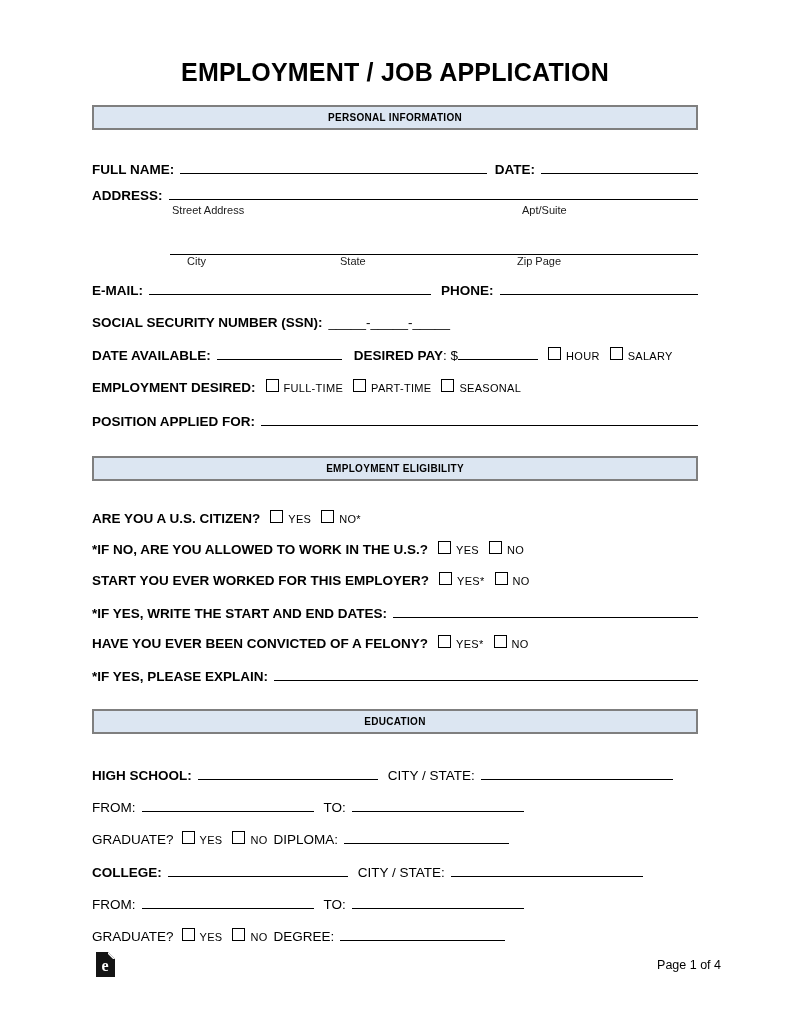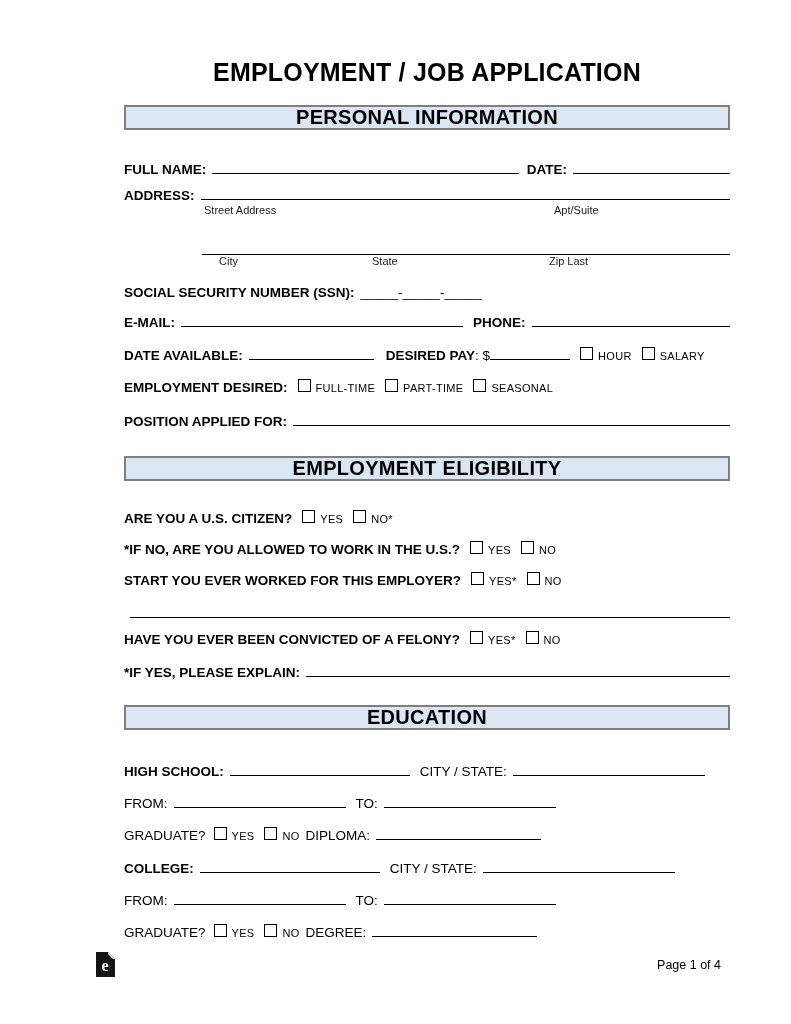--- a/index.html
+++ b/index.html
@@ -1,24 +1,24 @@
 <!DOCTYPE html>
 <html style="--section-header-bg: #dce6f2; --section-header-border: #7f7f7f;"><head>
 <meta charset="utf-8">
 <style>
   html,body{margin:0;padding:0;background:#fff;}
   .page{position:relative;width:791px;height:1024px;background:#fff;
         font-family:"Liberation Sans",sans-serif;color:#000;overflow:hidden;}
-  .content{position:absolute;left:92px;top:0;width:606px;margin-left:32px;}
+  .content{position:absolute;left:92px;top:0;width:606px;}
   .title{margin:0;padding-top:58px;text-align:center;font-size:25px;font-weight:bold;letter-spacing:.2px;}
   .bar{box-sizing:border-box;height:25px;margin-top:18px;
        background:var(--section-header-bg,#dce6f2);
        border:2px solid var(--section-header-border,#7f7f7f);
        display:flex;align-items:center;justify-content:center;
-       font-size:20px;font-weight:bold;letter-spacing:.3px;}
+       font-size:10px;font-weight:bold;letter-spacing:.3px;}
   .row{display:flex;align-items:baseline;font-size:13.5px;line-height:17px;white-space:nowrap;}
   .b{font-weight:bold;}
   .line{height:14px;border-bottom:1px solid #000;}
   .fill{flex:1 1 auto;}
   .cb{width:11px;height:11px;border:1.5px solid #000;flex:none;margin:0 5px 0 10px;}
   .opt{font-size:11px;letter-spacing:.3px;}
   .sub{position:relative;height:14px;font-size:11px;color:#1a1a1a;}
   .sub span{position:absolute;top:0;white-space:nowrap;}
   .logo{position:absolute;left:95px;top:951px;}
   .pageno{position:absolute;right:70px;top:958px;font-size:12.5px;}
@@ -50,33 +50,33 @@
       <span style="left:80px;">Street Address</span>
       <span style="left:430px;">Apt/Suite</span>
     </div>
 
     <div class="row" style="margin-top:22px;">
       <span class="line fill" style="margin-left:78px;"></span>
     </div>
     <div class="sub">
       <span style="left:95px;">City</span>
       <span style="left:248px;">State</span>
-      <span style="left:425px;">Zip Last</span>
-    </div>
-
-    <div class="row" style="margin-top:15px;">
-      <span class="b">SOCIAL SECURITY NUMBER (SSN):</span>
-      <span style="margin-left:6px;">_____-_____-_____</span>
+      <span style="left:425px;">Zip Page</span>
     </div>
 
     <div class="row" style="margin-top:11px;">
       <span class="b">E-MAIL:</span>
       <span class="line" style="width:282px;margin-left:6px;"></span>
       <span class="b" style="margin-left:10px;">PHONE:</span>
       <span class="line fill" style="margin-left:6px;"></span>
+    </div>
+
+    <div class="row" style="margin-top:15px;">
+      <span class="b">SOCIAL SECURITY NUMBER (SSN):</span>
+      <span style="margin-left:6px;">_____-_____-_____</span>
     </div>
 
     <div class="row" style="margin-top:14px;">
       <span class="b">DATE AVAILABLE:</span>
       <span class="line" style="width:125px;margin-left:6px;"></span>
       <span class="b" style="margin-left:12px;">DESIRED PAY</span>
       <span>: $</span>
       <span class="line" style="width:80px;"></span>
       <span class="cb"></span>
       <span class="opt">HOUR</span>
@@ -121,20 +121,21 @@
 
     <div class="row" style="margin-top:13px;">
       <span class="b">START YOU EVER WORKED FOR THIS EMPLOYER?</span>
       <span class="cb"></span>
       <span class="opt">YES*</span>
       <span class="cb"></span>
       <span class="opt">NO</span>
     </div>
 
     <div class="row" style="margin-top:13px;">
+      <span class="b">*IF YES, WRITE THE START AND END DATES:</span>
       <span class="line fill" style="margin-left:6px;"></span>
     </div>
 
     <div class="row" style="margin-top:13px;">
       <span class="b">HAVE YOU EVER BEEN CONVICTED OF A FELONY?</span>
       <span class="cb"></span>
       <span class="opt">YES*</span>
       <span class="cb"></span>
       <span class="opt">NO</span>
     </div>

